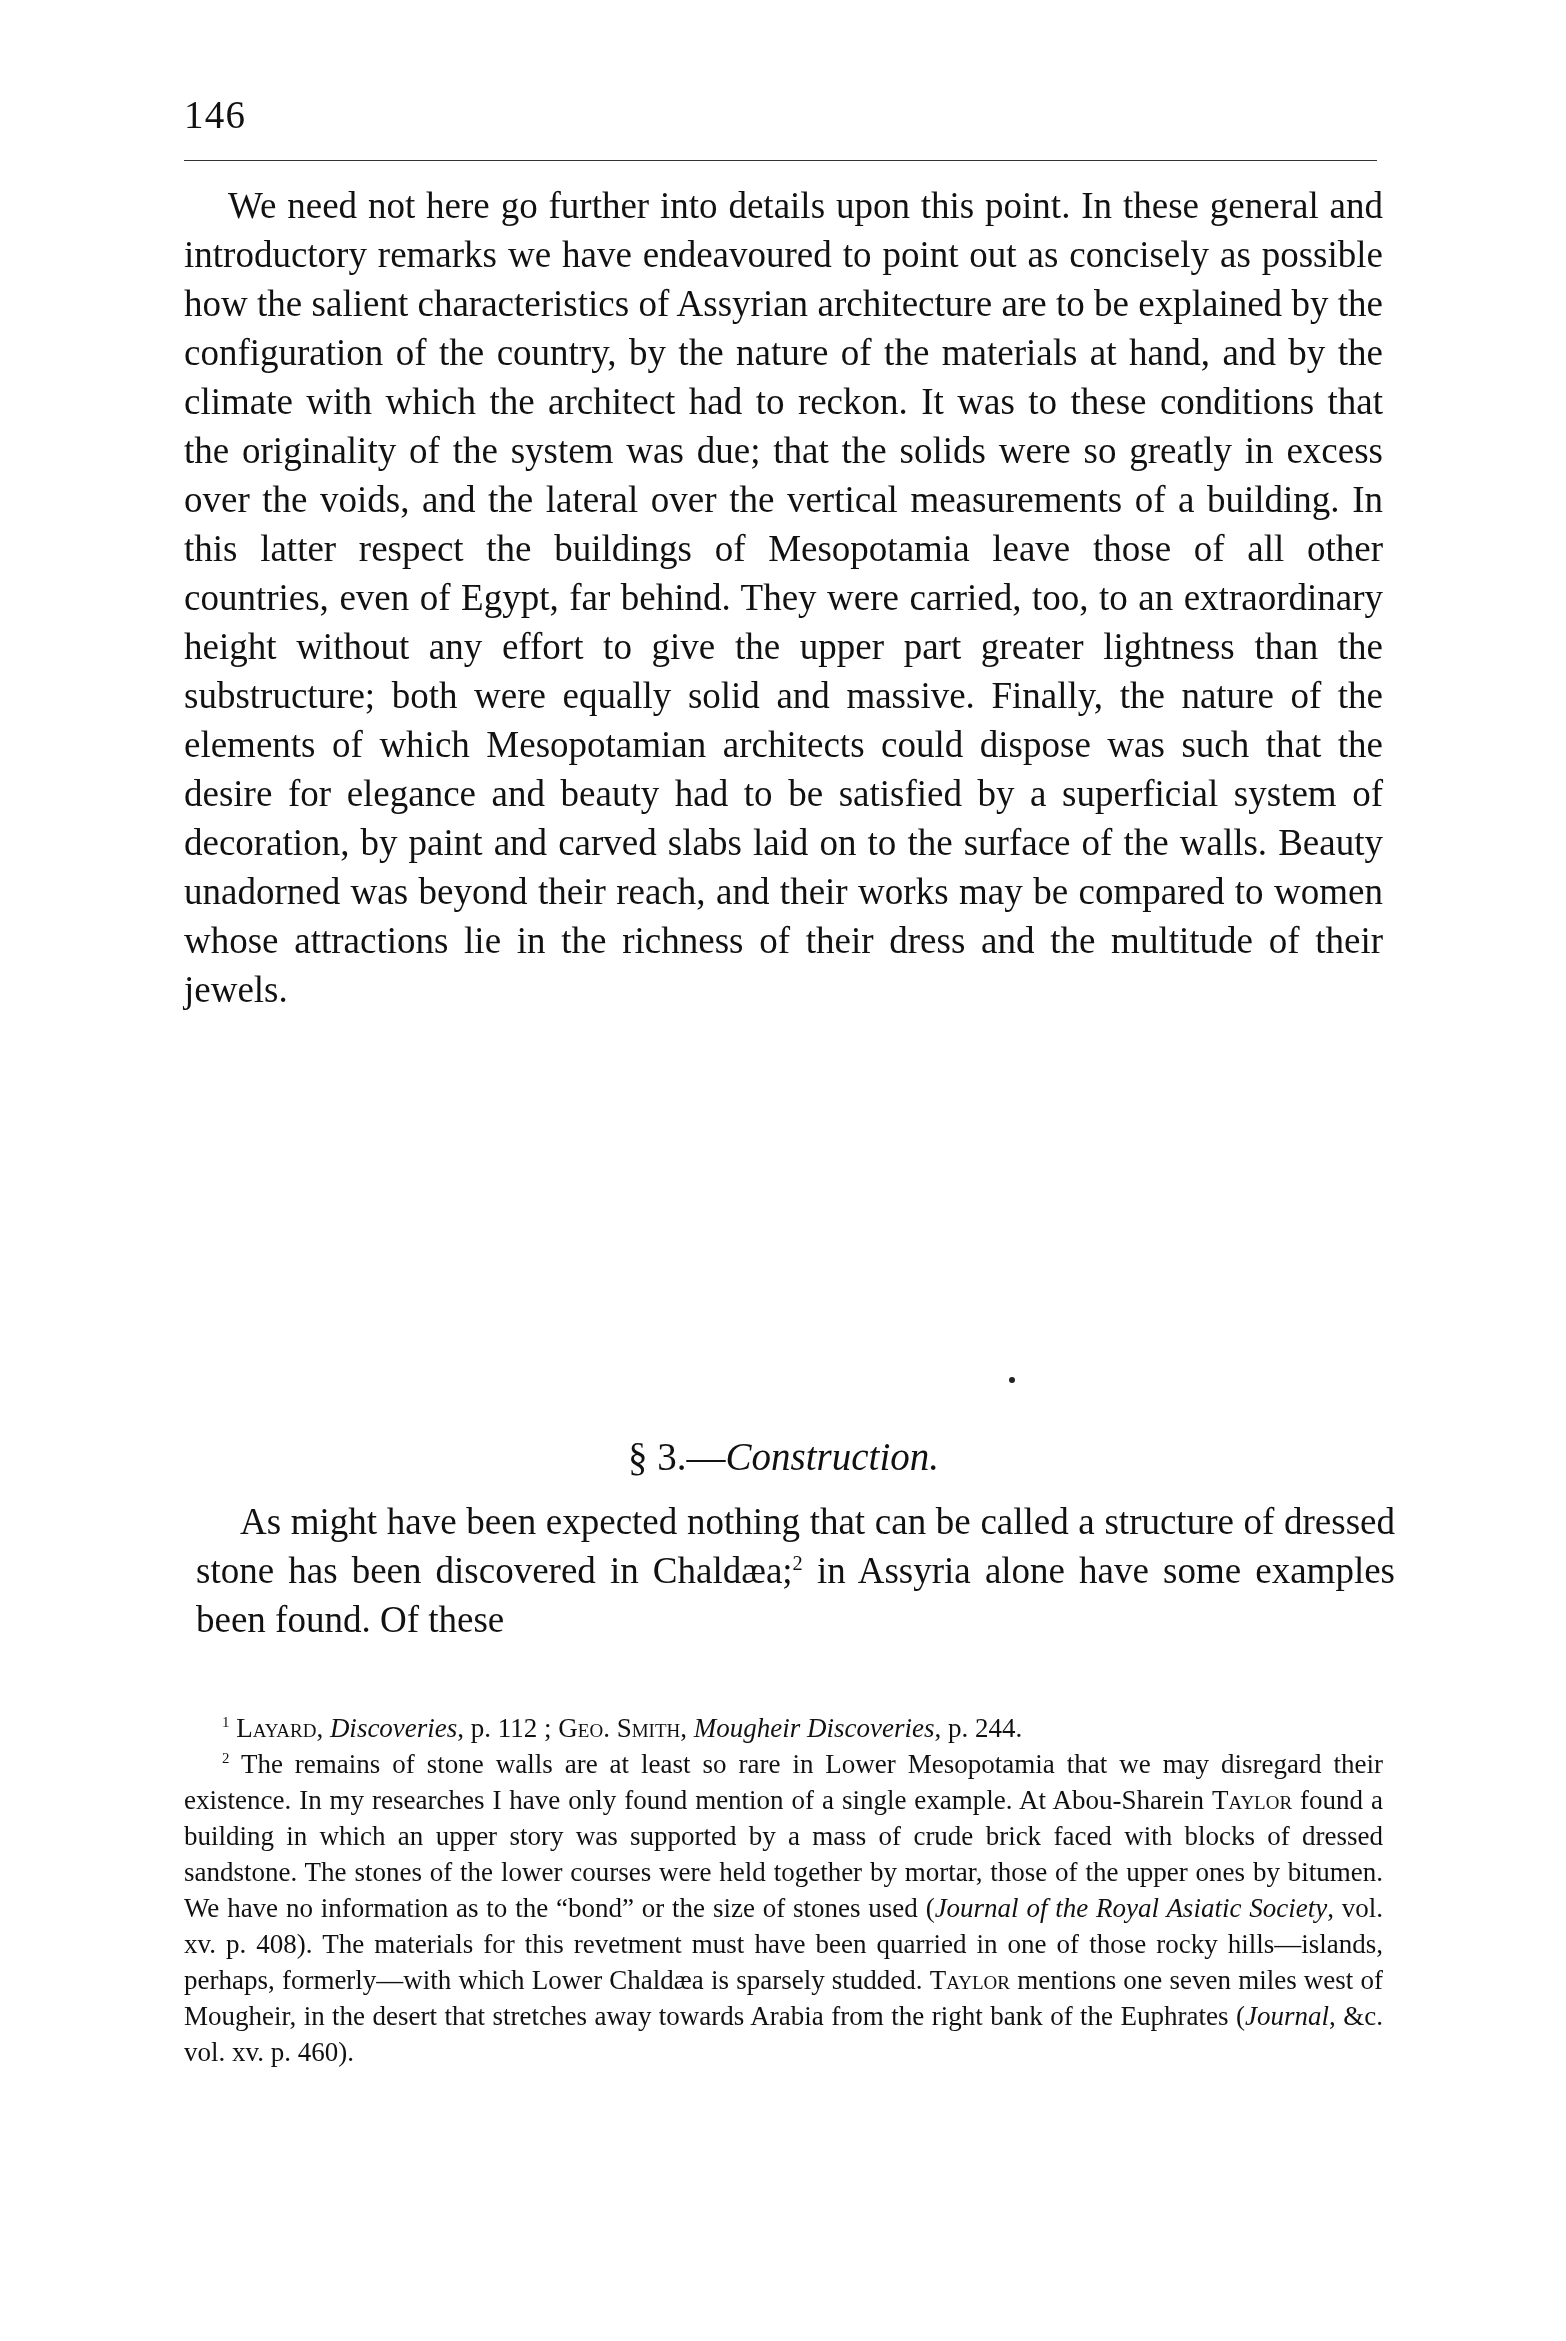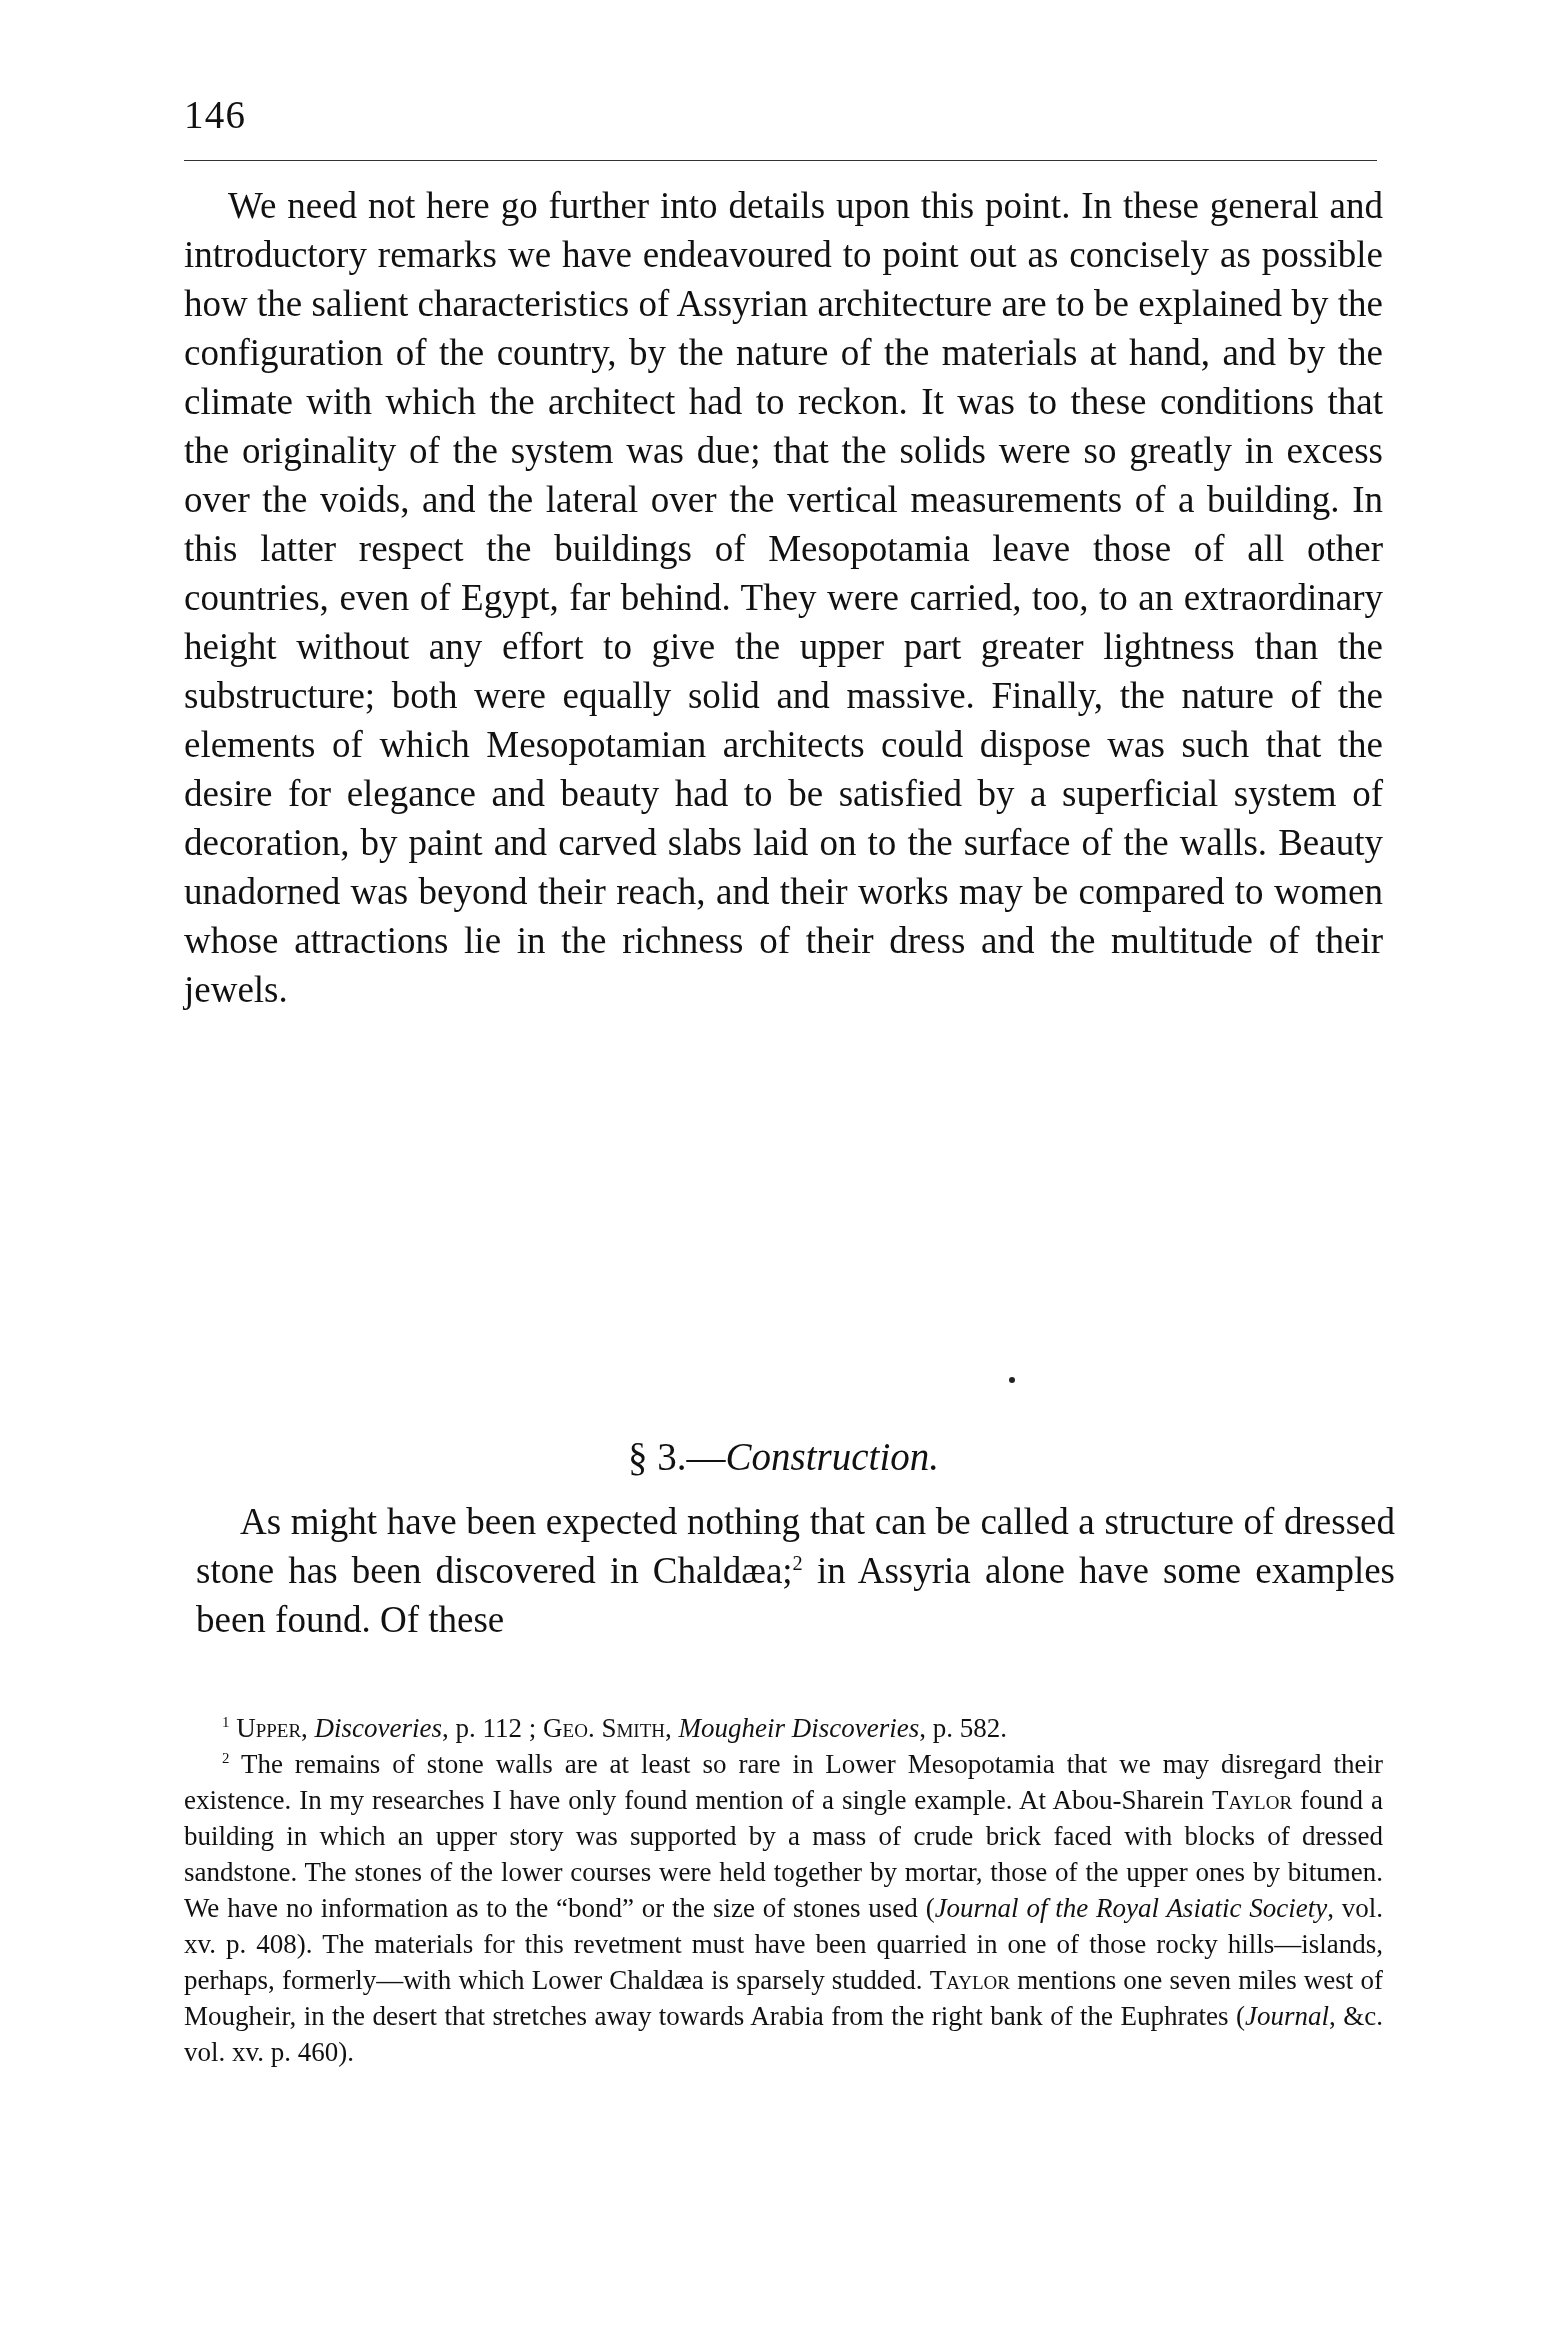--- a/index.html
+++ b/index.html
@@ -49,18 +49,18 @@
 
   <div class="section-head">
     <span>§ 3.—</span><span class="title">Construction.</span>
   </div>
 
   <div class="body2">
     <p class="indent"><span>As might have been expected nothing that can be called a structure of dressed stone has been discovered in Chaldæa;</span><sup>2</sup><span> in Assyria alone have some examples been found. Of these</span></p>
   </div>
 
   <div class="footnotes">
-    <p><sup>1</sup> <span class="sc">Upper</span>, <i>Discoveries</i><span>, p. 112 ; </span><span class="sc">Geo. Smith</span>, <i>Mougheir Discoveries</i><span>, p. 582.</span></p>
+    <p><sup>1</sup> <span class="sc">Layard</span>, <i>Discoveries</i><span>, p. 112 ; </span><span class="sc">Geo. Smith</span>, <i>Mougheir Discoveries</i><span>, p. 244.</span></p>
     <p><sup>2</sup> <span>The remains of stone walls are at least so rare in Lower Mesopotamia that we may disregard their existence. In my researches I have only found mention of a single example. At Abou-Sharein </span><span class="sc">Taylor</span><span> found a building in which an upper story was supported by a mass of crude brick faced with blocks of dressed sandstone. The stones of the lower courses were held together by mortar, those of the upper ones by bitumen. We have no information as to the “bond” or the size of stones used (</span><i>Journal of the Royal Asiatic Society</i><span>, vol. xv. p. 408). The materials for this revetment must have been quarried in one of those rocky hills—islands, perhaps, formerly—with which Lower Chaldæa is sparsely studded. </span><span class="sc">Taylor</span><span> mentions one seven miles west of Mougheir, in the desert that stretches away towards Arabia from the right bank of the Euphrates (</span><i>Journal</i><span>, &amp;c. vol. xv. p. 460).</span></p>
   </div>
 
 </div>
 
 
 </body></html>

